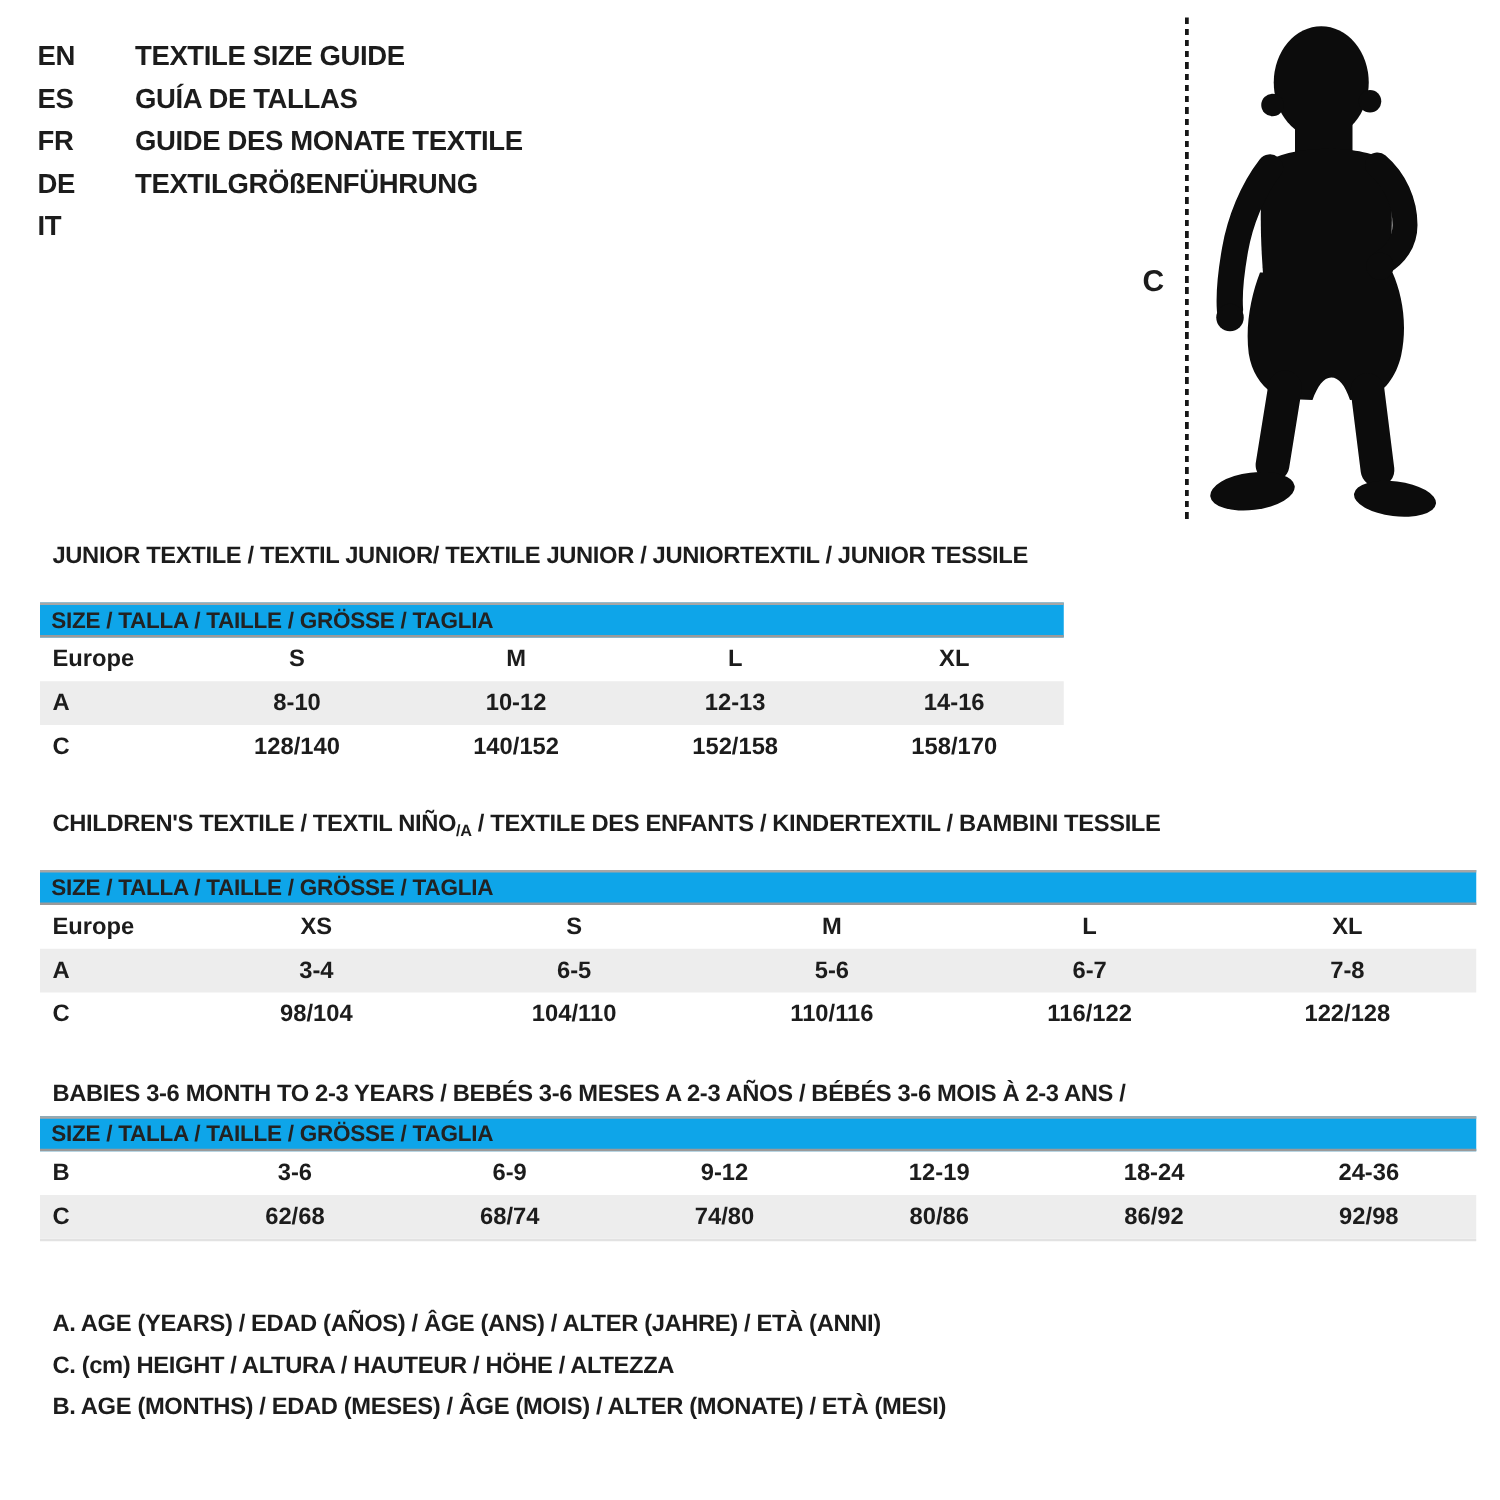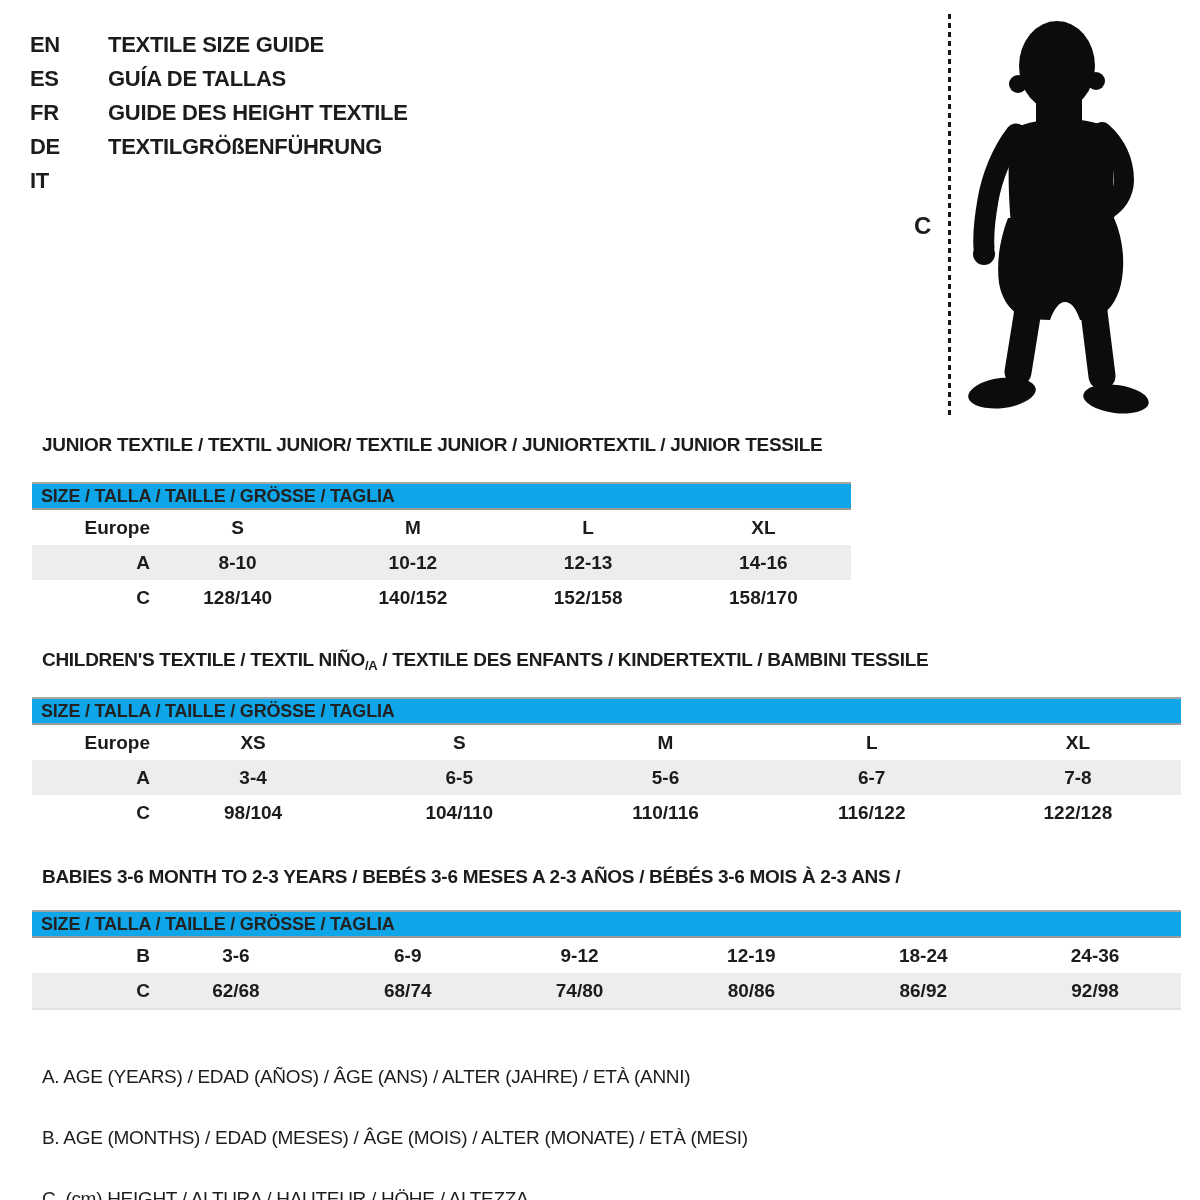--- a/index.html
+++ b/index.html
@@ -20,48 +20,48 @@
     background:repeating-linear-gradient(to bottom,#161616 0 5px,transparent 5px 9px);}
   .height-label{position:absolute;left:14px;top:204px;font-size:24px;font-weight:bold;}
   .figure svg{position:absolute;left:64px;top:4px;}
   
   .content{position:absolute;left:32px;top:430px;width:1149px;}
   .sec-title{font-size:19px;font-weight:bold;letter-spacing:-0.3px;
     padding-left:10px;line-height:22px;white-space:nowrap;}
   .sec-title .sub{font-size:13px;vertical-align:-4px;font-weight:bold;}
   .t-junior{margin-top:4px;margin-bottom:26px;}
   .t-children{margin-top:34px;margin-bottom:20px;}
-  .t-babies{margin-top:30px;line-height:34px;margin-bottom:16px;}
+  .t-babies{margin-top:30px;line-height:34px;margin-bottom:0;}
   .size-bar{background:#0ea5e9;border-top:2px solid #a6a6a6;border-bottom:2px solid #9a9a9a;
     height:24px;line-height:24px;font-size:18px;font-weight:bold;letter-spacing:-0.2px;
     padding-left:9px;color:#222;}
   .w-junior{width:819px;}
   .trow{display:grid;height:35px;align-items:center;font-size:19px;font-weight:bold;}
   .cols-4{grid-template-columns:118px repeat(4,1fr);}
   .cols-5{grid-template-columns:118px repeat(5,1fr);}
   .cols-6{grid-template-columns:118px repeat(6,1fr);}
   .cell{text-align:center;white-space:nowrap;}
-  .cell.label{text-align:right;padding-left:10px;}
+  .cell.label{text-align:left;padding-left:10px;}
   .shade{background:#ededed;}
   .tbl-end{border-bottom:2px solid #e2e2e2;}
   
   .legend{margin-top:50px;padding-left:10px;}
-  .legend-line{font-size:19px;font-weight:normal;letter-spacing:-0.3px;
-    line-height:33px;white-space:nowrap;margin-top:28px;}
+  .legend-line{font-size:19px;font-weight:bold;letter-spacing:-0.3px;
+    line-height:33px;white-space:nowrap;}
 </style>
 </head>
 <body>
 
 <div class="lang-block">
   <div class="lang-code">EN</div>
   <div class="lang-label">TEXTILE SIZE GUIDE</div>
   <div class="lang-code">ES</div>
   <div class="lang-label">GUÍA DE TALLAS</div>
   <div class="lang-code">FR</div>
-  <div class="lang-label">GUIDE DES HEIGHT TEXTILE</div>
+  <div class="lang-label">GUIDE DES MONATE TEXTILE</div>
   <div class="lang-code">DE</div>
   <div class="lang-label">TEXTILGRÖßENFÜHRUNG</div>
   <div class="lang-code">IT</div>
 </div>
 
 <div class="figure">
   <div class="dash-line"></div>
   <div class="height-label">C</div>
   <svg width="190" height="405" viewBox="0 0 190 405">
     <g fill="#0c0c0c" stroke="none">
@@ -160,17 +160,17 @@
       <div class="cell">68/74</div>
       <div class="cell">74/80</div>
       <div class="cell">80/86</div>
       <div class="cell">86/92</div>
       <div class="cell">92/98</div>
     </div>
   </div>
 
   <div class="legend">
     <div class="legend-line">A. AGE (YEARS) / EDAD (AÑOS) / ÂGE (ANS) / ALTER (JAHRE) / ETÀ (ANNI)</div>
+    <div class="legend-line">C. (cm) HEIGHT / ALTURA / HAUTEUR / HÖHE / ALTEZZA</div>
     <div class="legend-line">B. AGE (MONTHS) / EDAD (MESES) / ÂGE (MOIS) / ALTER (MONATE) / ETÀ (MESI)</div>
-    <div class="legend-line">C. (cm) HEIGHT / ALTURA / HAUTEUR / HÖHE / ALTEZZA</div>
   </div>
 
 </div>
 
 </body></html>

